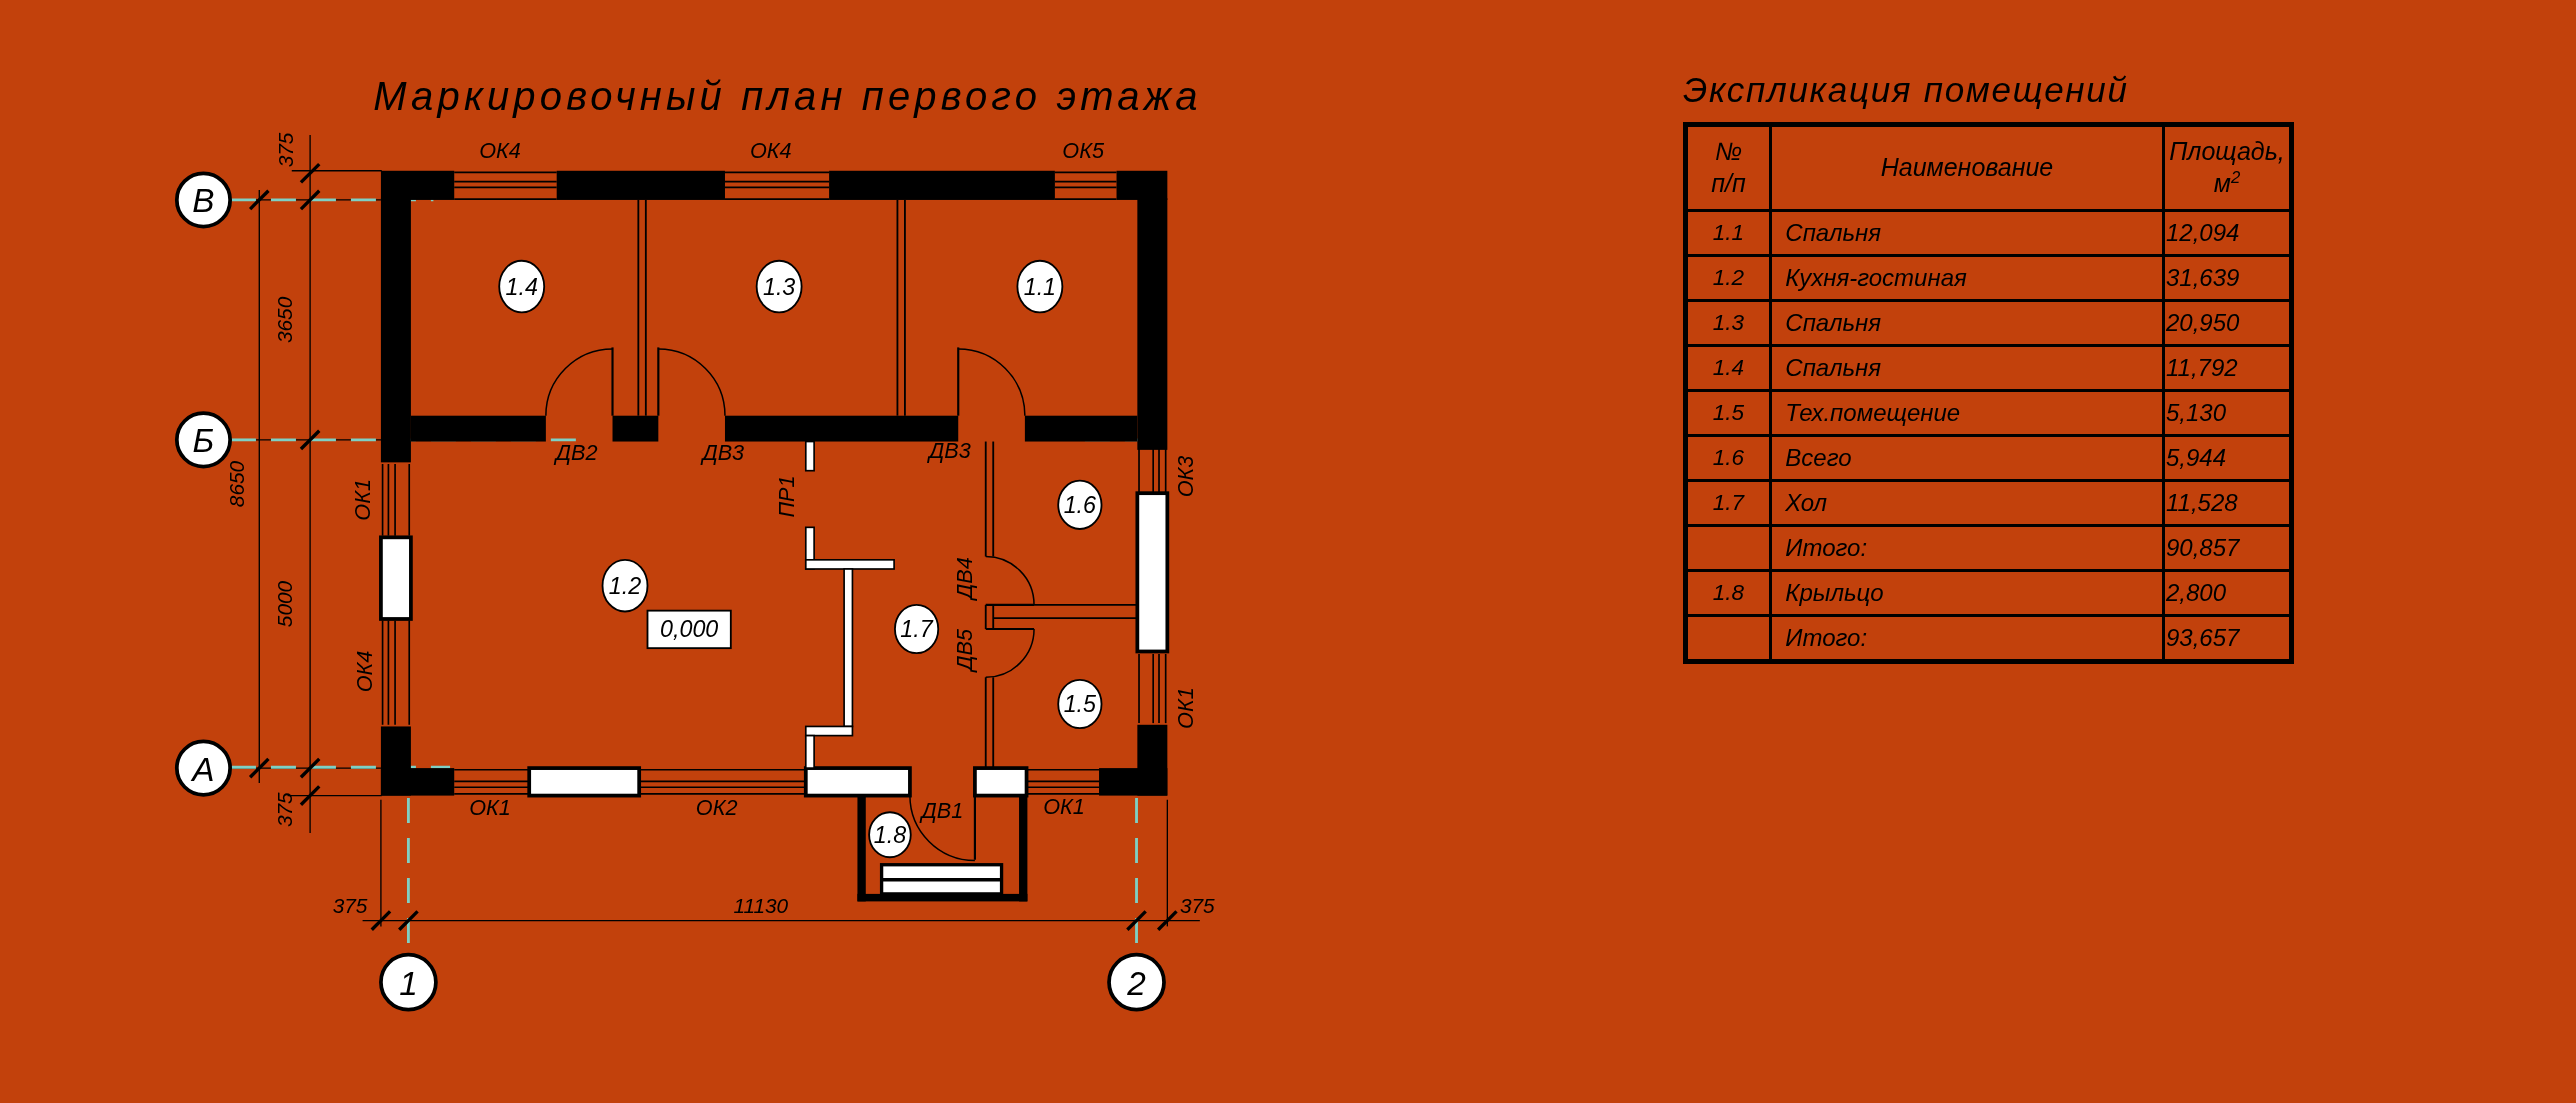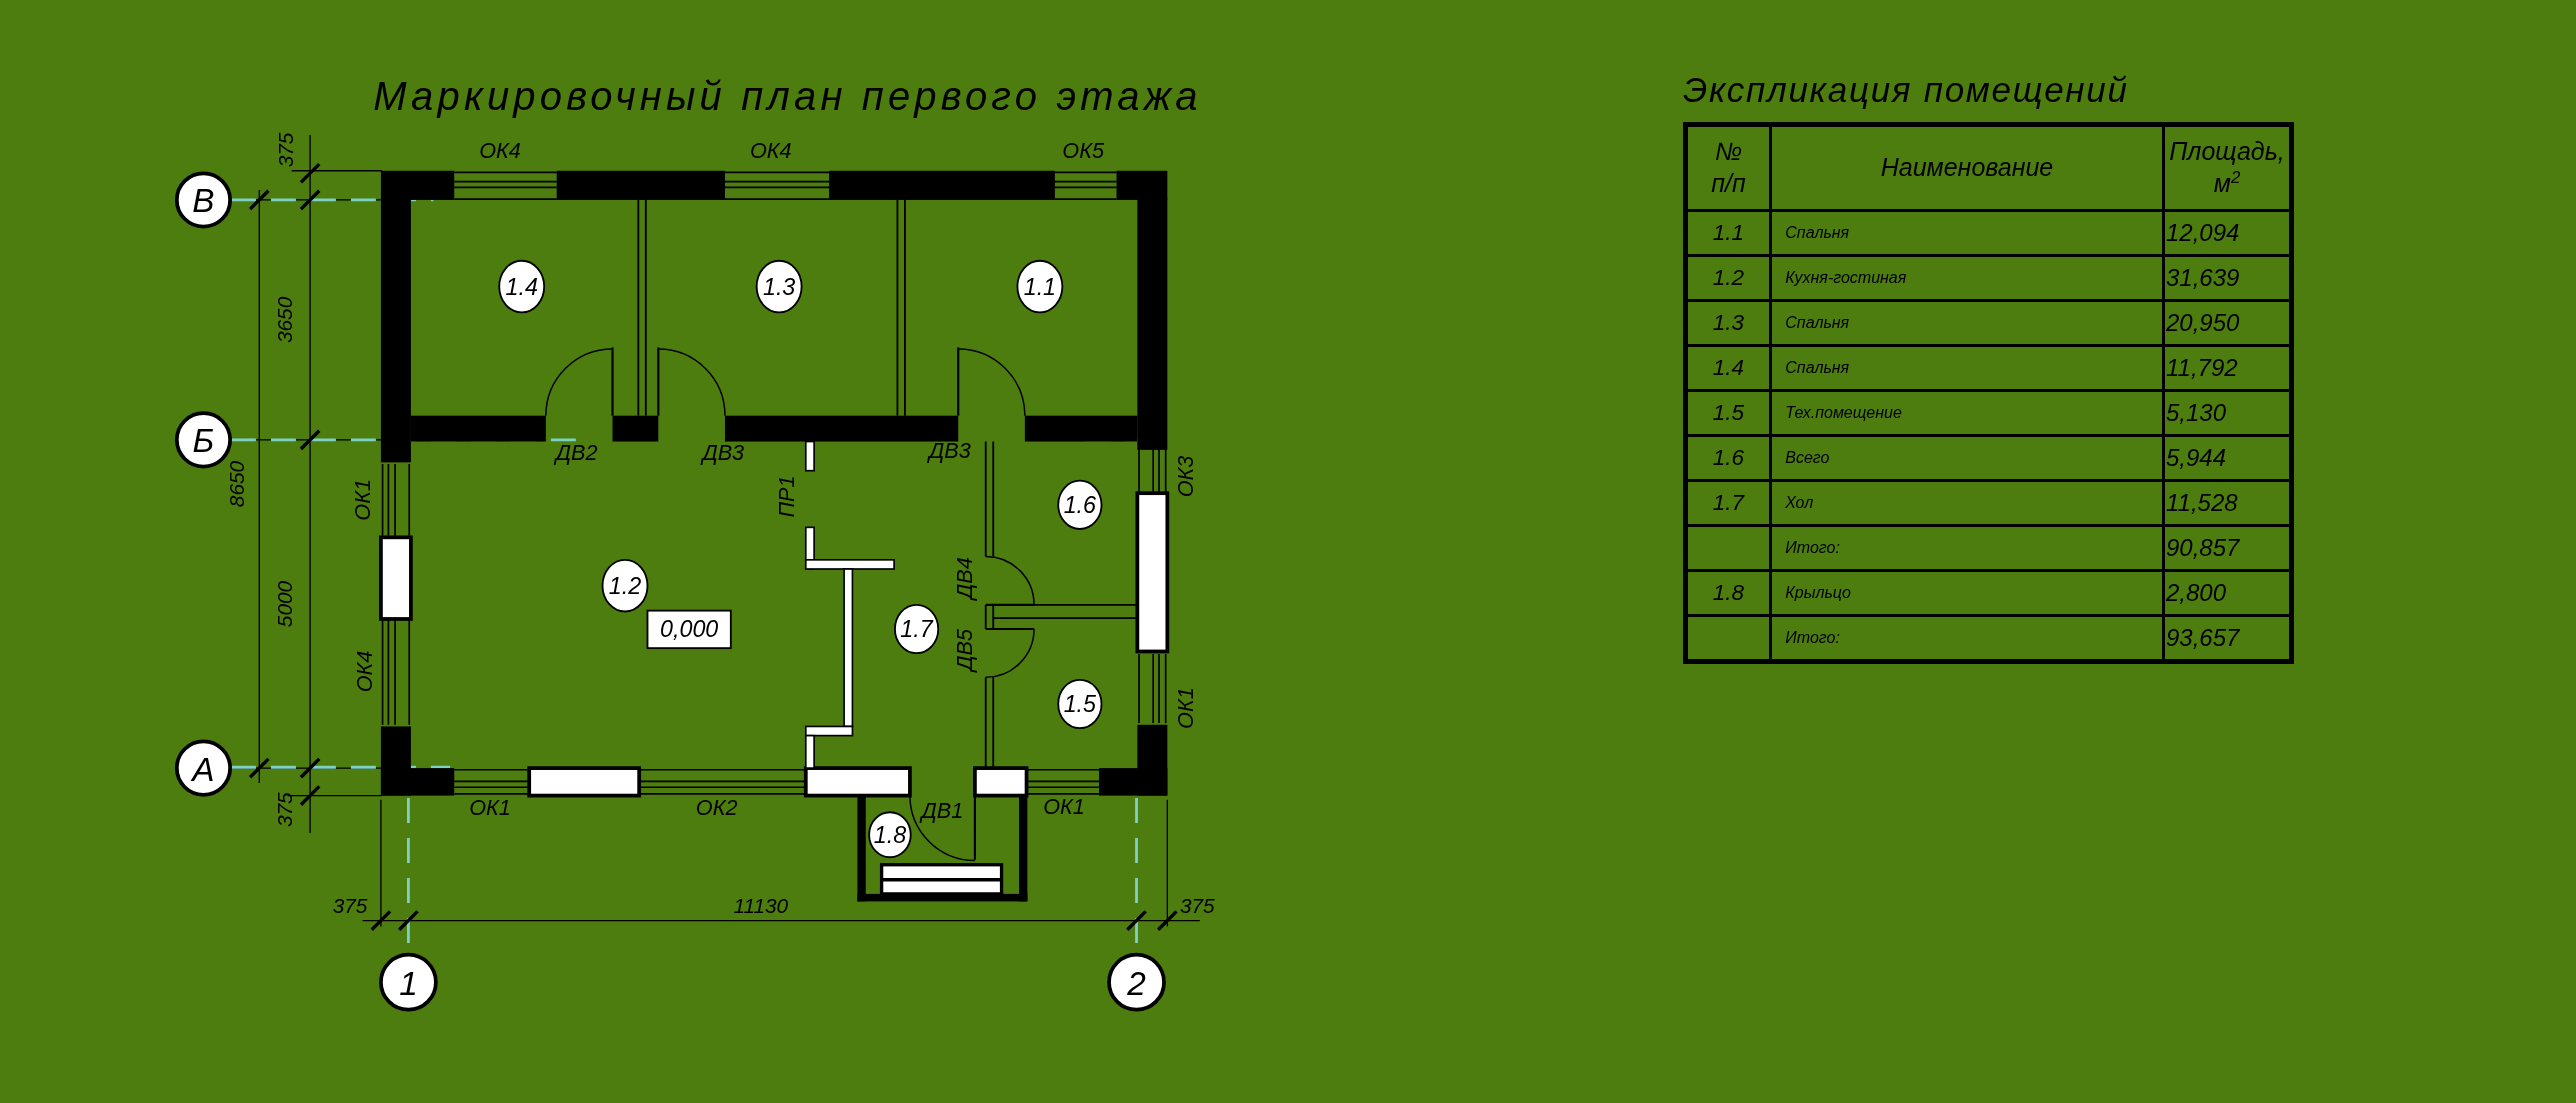--- a/index.html
+++ b/index.html
@@ -1,16 +1,16 @@
 <!DOCTYPE html>
 <html style="font-size:13.3px"><head>
 <meta charset="utf-8">
 <style>
   html,body{margin:0;padding:0;background:#fff;}
-  #canvas{position:relative;width:2576px;height:1103px;background:#4d7c0f;overflow:hidden;
+  #canvas{position:relative;width:2576px;height:1103px;background:#c2410c;overflow:hidden;
           font-family:"Liberation Sans",sans-serif;color:#000;}
   
   svg text{font-family:"Liberation Sans",sans-serif;font-style:italic;fill:#000;}
   .t-title{font-size:48px;letter-spacing:5px;}
   .t-lbl{font-size:26px;}
   .t-dim{font-size:25px;}
   .t-room{font-size:28px;}
   .t-grid{font-size:40px;}
   .wall{fill:#000;stroke:none;}
   .pier{fill:#fff;stroke:#000;stroke-width:4.5;}
@@ -28,21 +28,21 @@
   
   .expl{position:absolute;left:1683px;top:70px;width:606px;}
   .expl-title{font-style:italic;font-size:35px;letter-spacing:1.7px;
               margin:0 0 11.7px 0;white-space:nowrap;}
   table.expl-tbl{border-collapse:collapse;width:606px;table-layout:fixed;}
   table.expl-tbl td,table.expl-tbl th{border:3.3px solid #000;font-style:italic;overflow:hidden;}
   table.expl-tbl{border:5px solid #000;}
   th.h-num,th.h-name,th.h-area{height:80px;font-weight:normal;font-size:25px;text-align:center;vertical-align:middle;line-height:1.25;}
   col.c-num{width:85px;} col.c-name{width:393px;} col.c-area{width:128px;}
   td.c-num{height:40px;font-size:22.5px;text-align:center;}
-  td.c-name{font-size:16px;text-align:left;padding-left:13.3px;}
+  td.c-name{font-size:24px;text-align:left;padding-left:13.3px;}
   td.c-area{font-size:24px;text-align:left;}
   sup{font-size:16.7px;}
 </style>
 </head>
 <body>
 
 <div id="canvas">
 
   <svg width="1300" height="1103" viewBox="0 0 1560 1324" style="position:absolute;left:0;top:0;">
 

